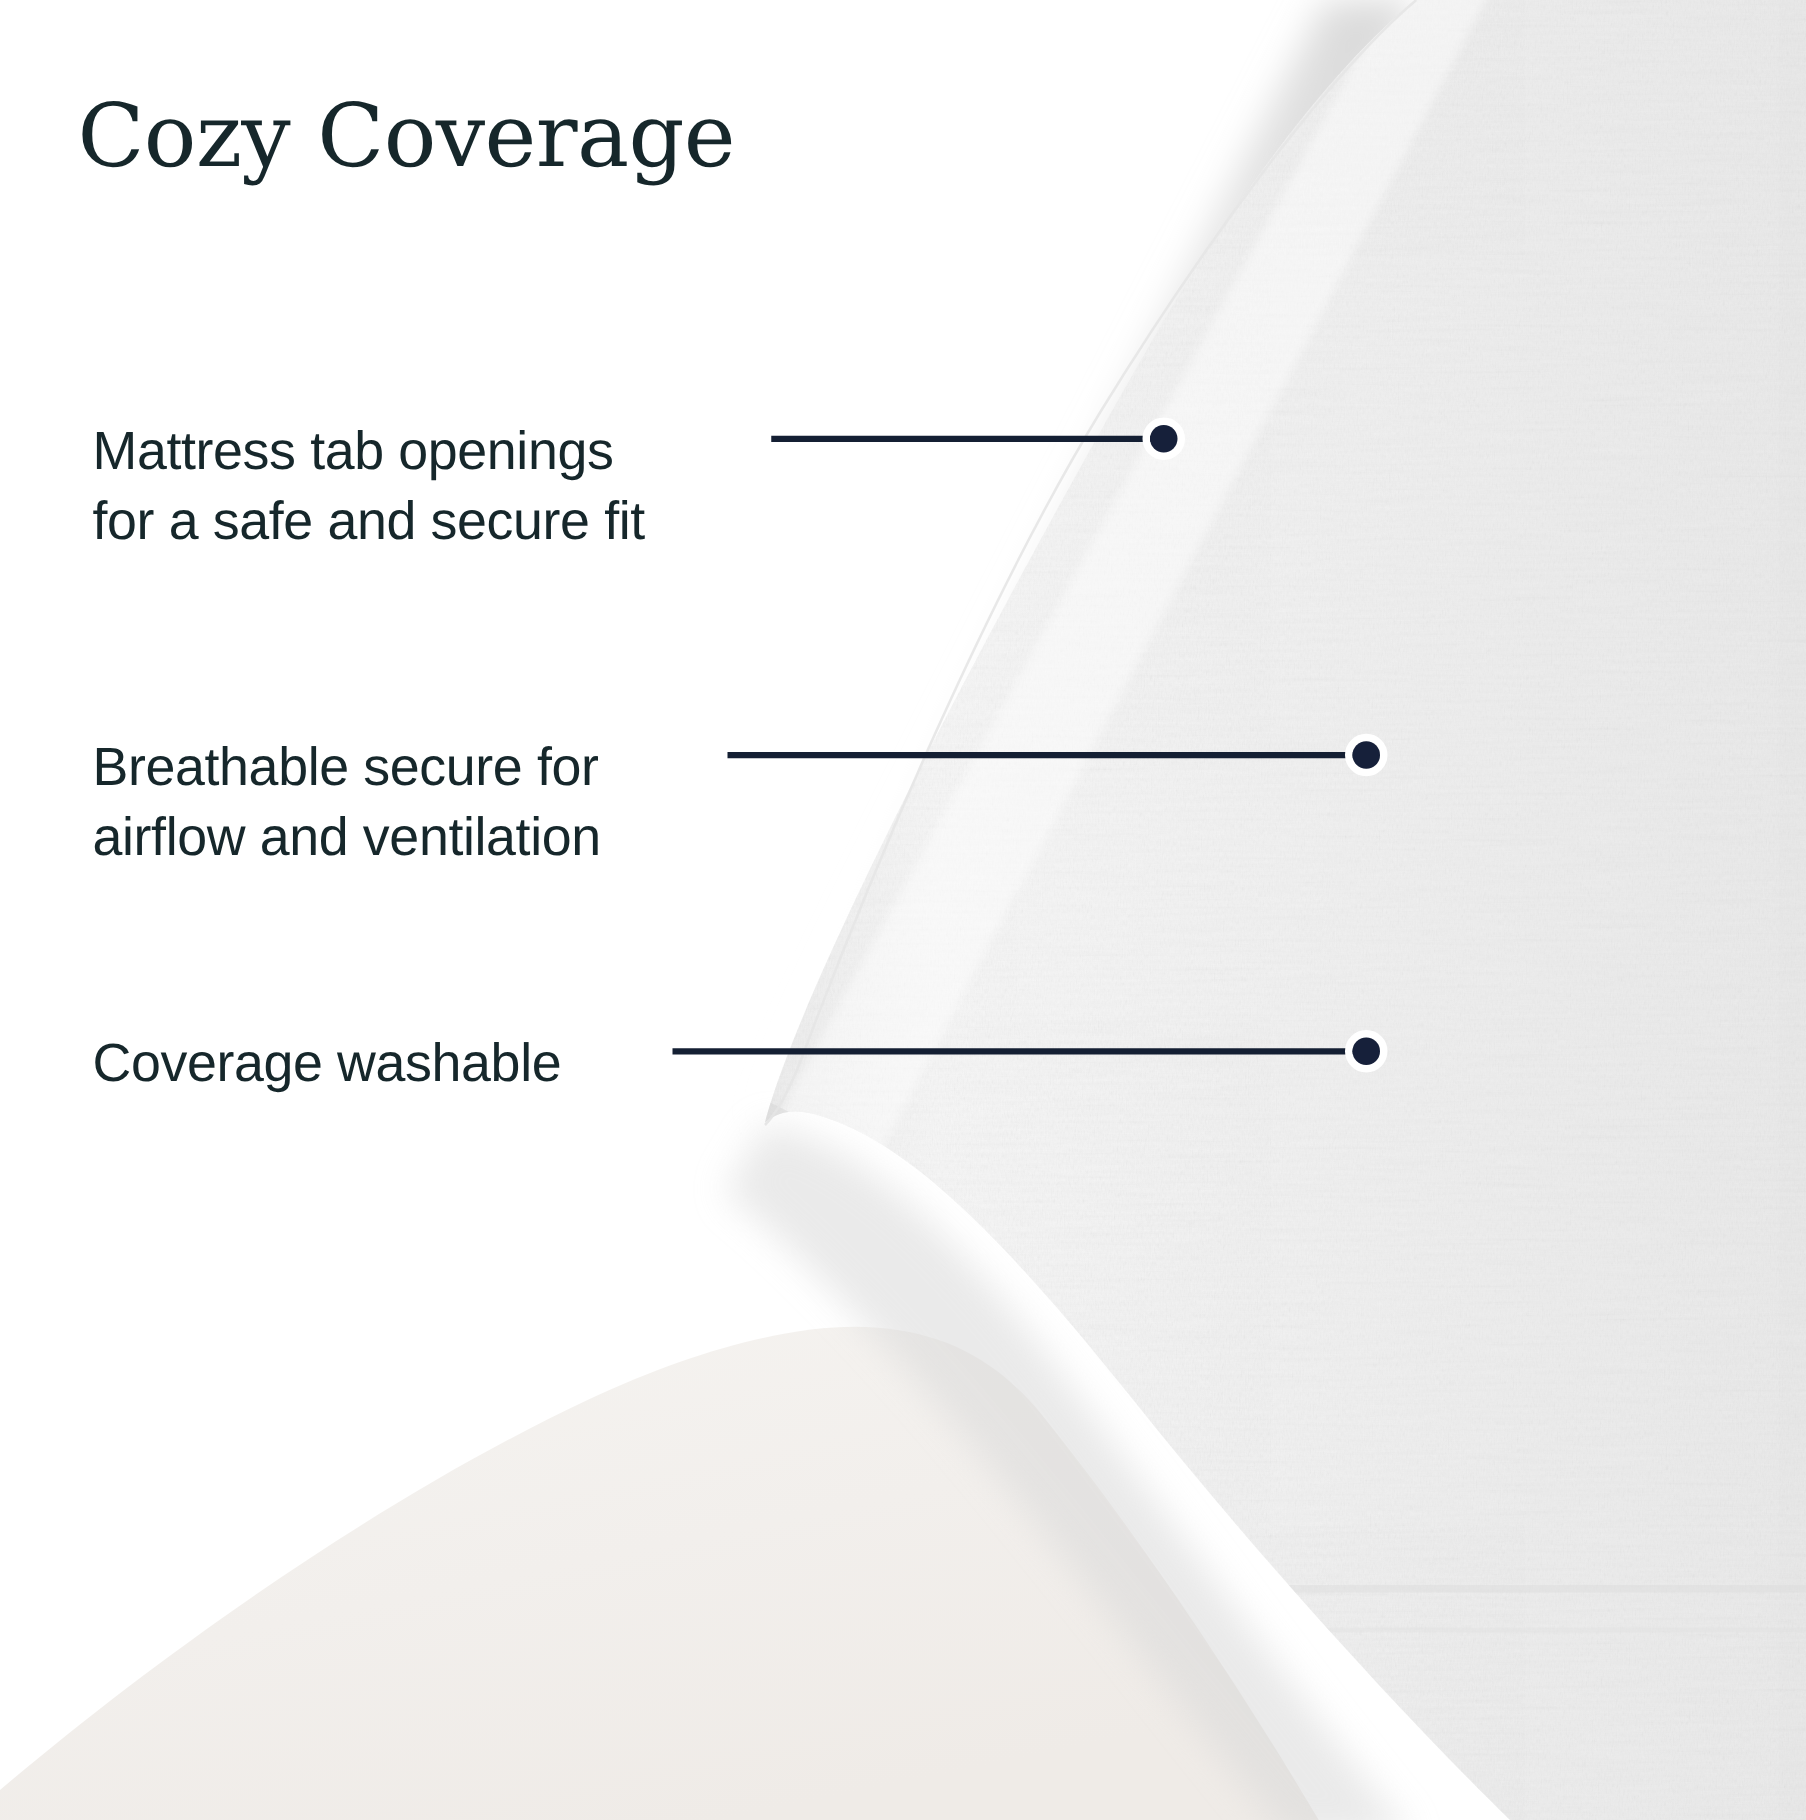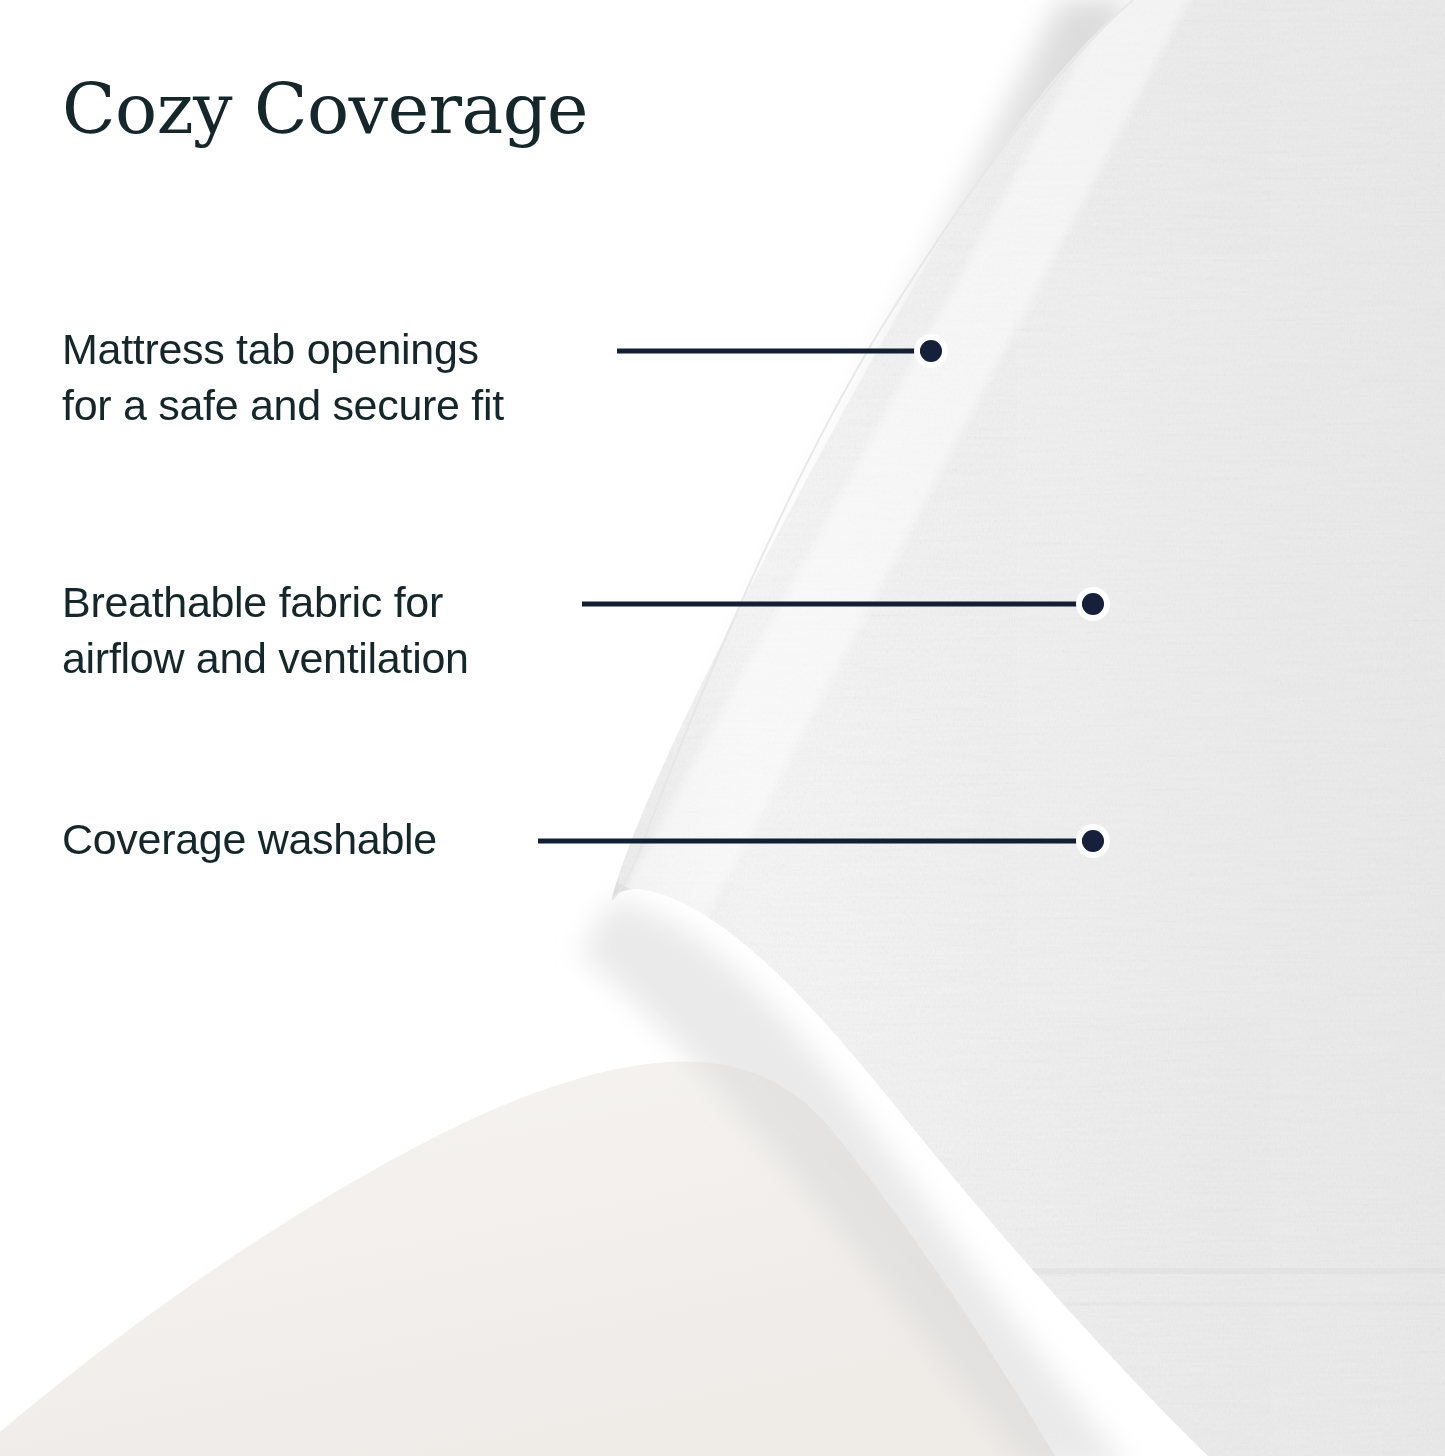--- a/index.html
+++ b/index.html
@@ -54,21 +54,21 @@
 
   .callout-label {
     position: absolute;
     font-family: "Liberation Sans", "DejaVu Sans", sans-serif;
     font-size: 43px;
     font-weight: 400;
     line-height: 1.30;
     letter-spacing: -0.3px;
     color: #16272b;
     white-space: pre-line;
-    margin: 0;
+    margin: 12px;
   }
   #callout-label-1 { left: 62px; top: 322px; }
   #callout-label-2 { left: 62px; top: 575px; }
   #callout-label-3 { left: 62px; top: 812px; }
 
   
   #leaders {
     position: absolute;
     inset: 0;
     z-index: 4;
@@ -194,21 +194,21 @@
     </svg>
   </div>
 
   <div id="content-layer">
 
     <h1 class="page-title" id="page-title" style="color: rgb(22, 39, 43);">Cozy Coverage</h1>
 
     <p class="callout-label" id="callout-label-1" style="color: rgb(22, 39, 43);">Mattress tab openings
 for a safe and secure fit</p>
 
-    <p class="callout-label" id="callout-label-2" style="color: rgb(22, 39, 43);">Breathable fabric for
+    <p class="callout-label" id="callout-label-2" style="color: rgb(22, 39, 43);">Breathable secure for
 airflow and ventilation</p>
 
     <p class="callout-label" id="callout-label-3" style="color: rgb(22, 39, 43);">Coverage washable</p>
   </div>
 
   <div id="leaders">
     <svg viewBox="0 0 1445 1456" xmlns="http://www.w3.org/2000/svg">
 
       <g>
         <line id="leader-line-1" stroke="#141f33" stroke-width="5" stroke-linecap="butt" x1="617" y1="351" x2="924" y2="351"></line>

